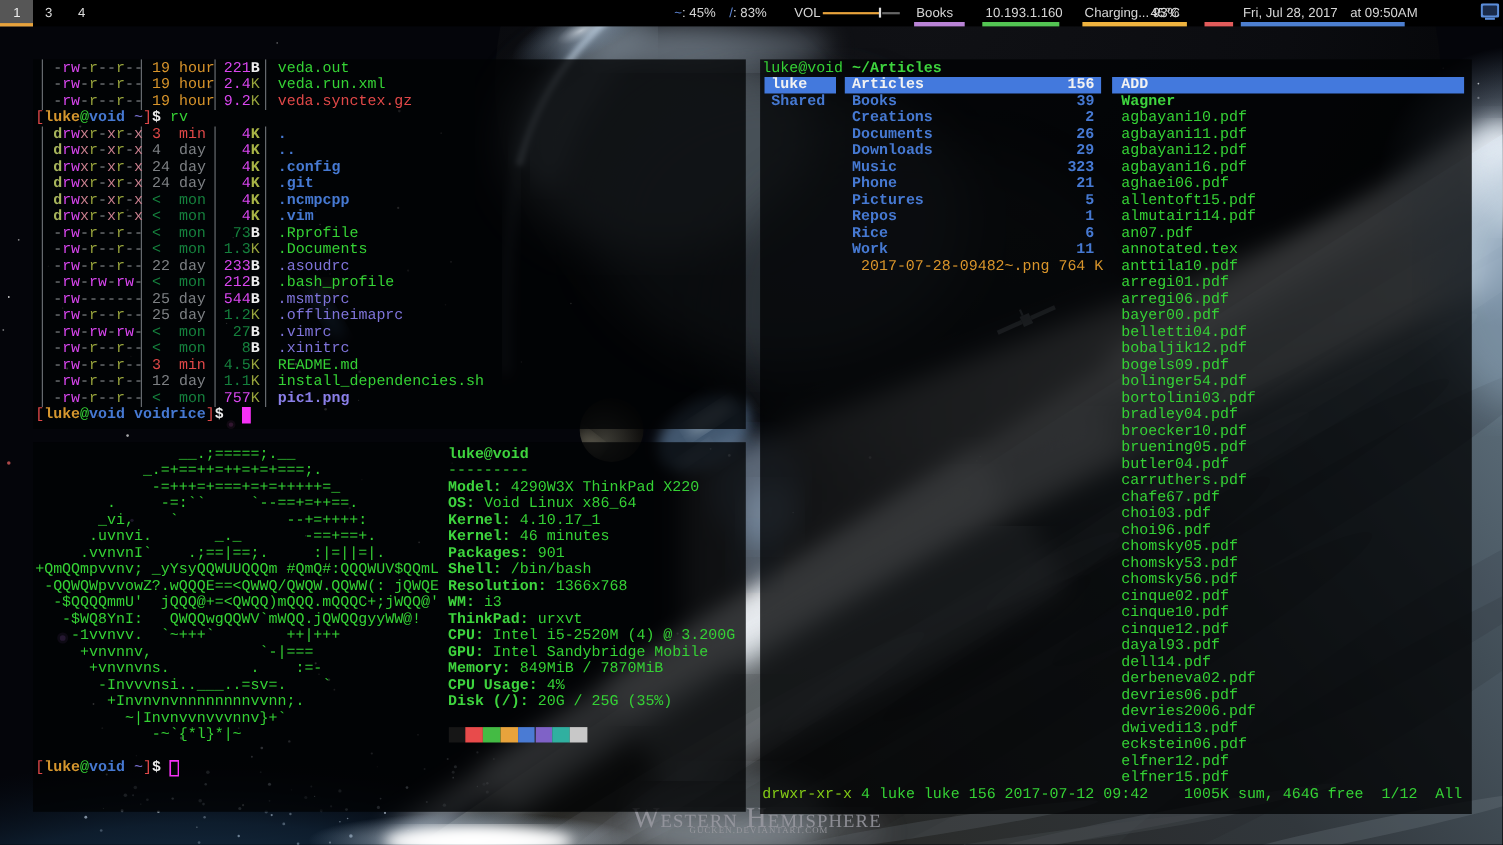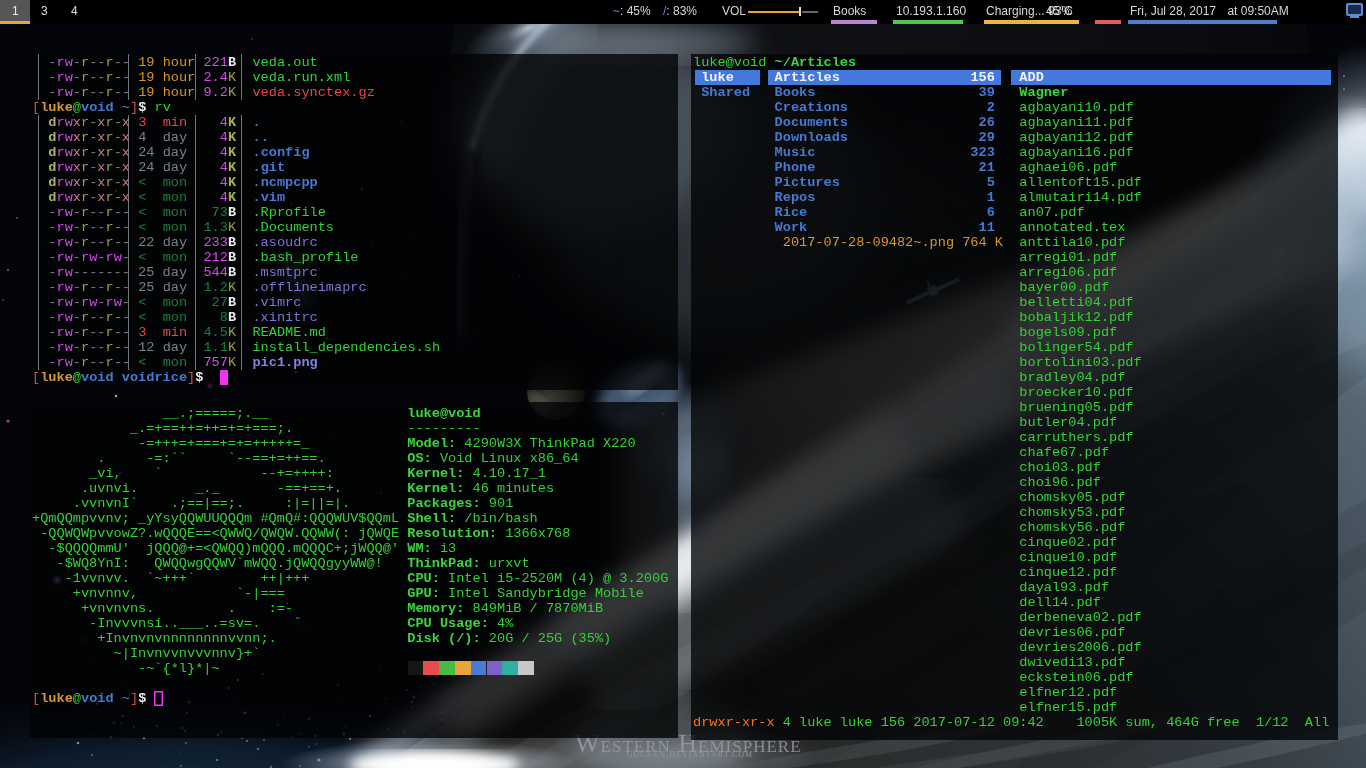--- a/index.html
+++ b/index.html
@@ -8,21 +8,21 @@
 #bar .m{position:absolute;top:4px;white-space:pre}
 #bar .ul{position:absolute;top:20px;height:4px}
 .bbl{color:#5f87d7}
 .term{position:absolute;background:rgba(1,2,4,0.78)}
 pre{font:13.6px/15px "Liberation Mono",monospace;color:#d8d8d8}
 pre i{font-style:normal}
 .gy{color:#7d8084} .sa{color:#d946ef} .ol{color:#98a43c} .olb{color:#a8b446;font-weight:bold}
 .pk{color:#c97f8e} .db{color:#a8b55c;font-weight:bold} .wh{color:#15803d} .whb{color:#ededed;font-weight:bold}
 .rd{color:#e04848} .orn{color:#d9952b} .gr{color:#35d235} .grb{color:#3ed43e;font-weight:bold}
 .bl{color:#4679d2;font-weight:bold} .vi{color:#7f74da} .vib{color:#8a7fe8;font-weight:bold}
-.cy{color:#f97316} .yb{color:#d5962e;font-weight:bold} .wb{color:#f2f2f2;font-weight:bold}
+.cy{color:#84cc16} .yb{color:#d5962e;font-weight:bold} .wb{color:#f2f2f2;font-weight:bold}
 .cur{background:#f531f5}
 .hcur{box-shadow:inset 0 0 0 1.5px #f531f5}
 .vsep{position:absolute;width:1px;background:#70757a}
 .hbar{position:absolute;height:15px;background:#4379dd}
 </style></head>
 <body>
 <svg id="wall" width="1366" height="768" viewBox="0 0 1366 768">
 <defs>
 <radialGradient id="dp" cx="45%" cy="40%" r="65%">
  <stop offset="0" stop-color="#101115"></stop>

